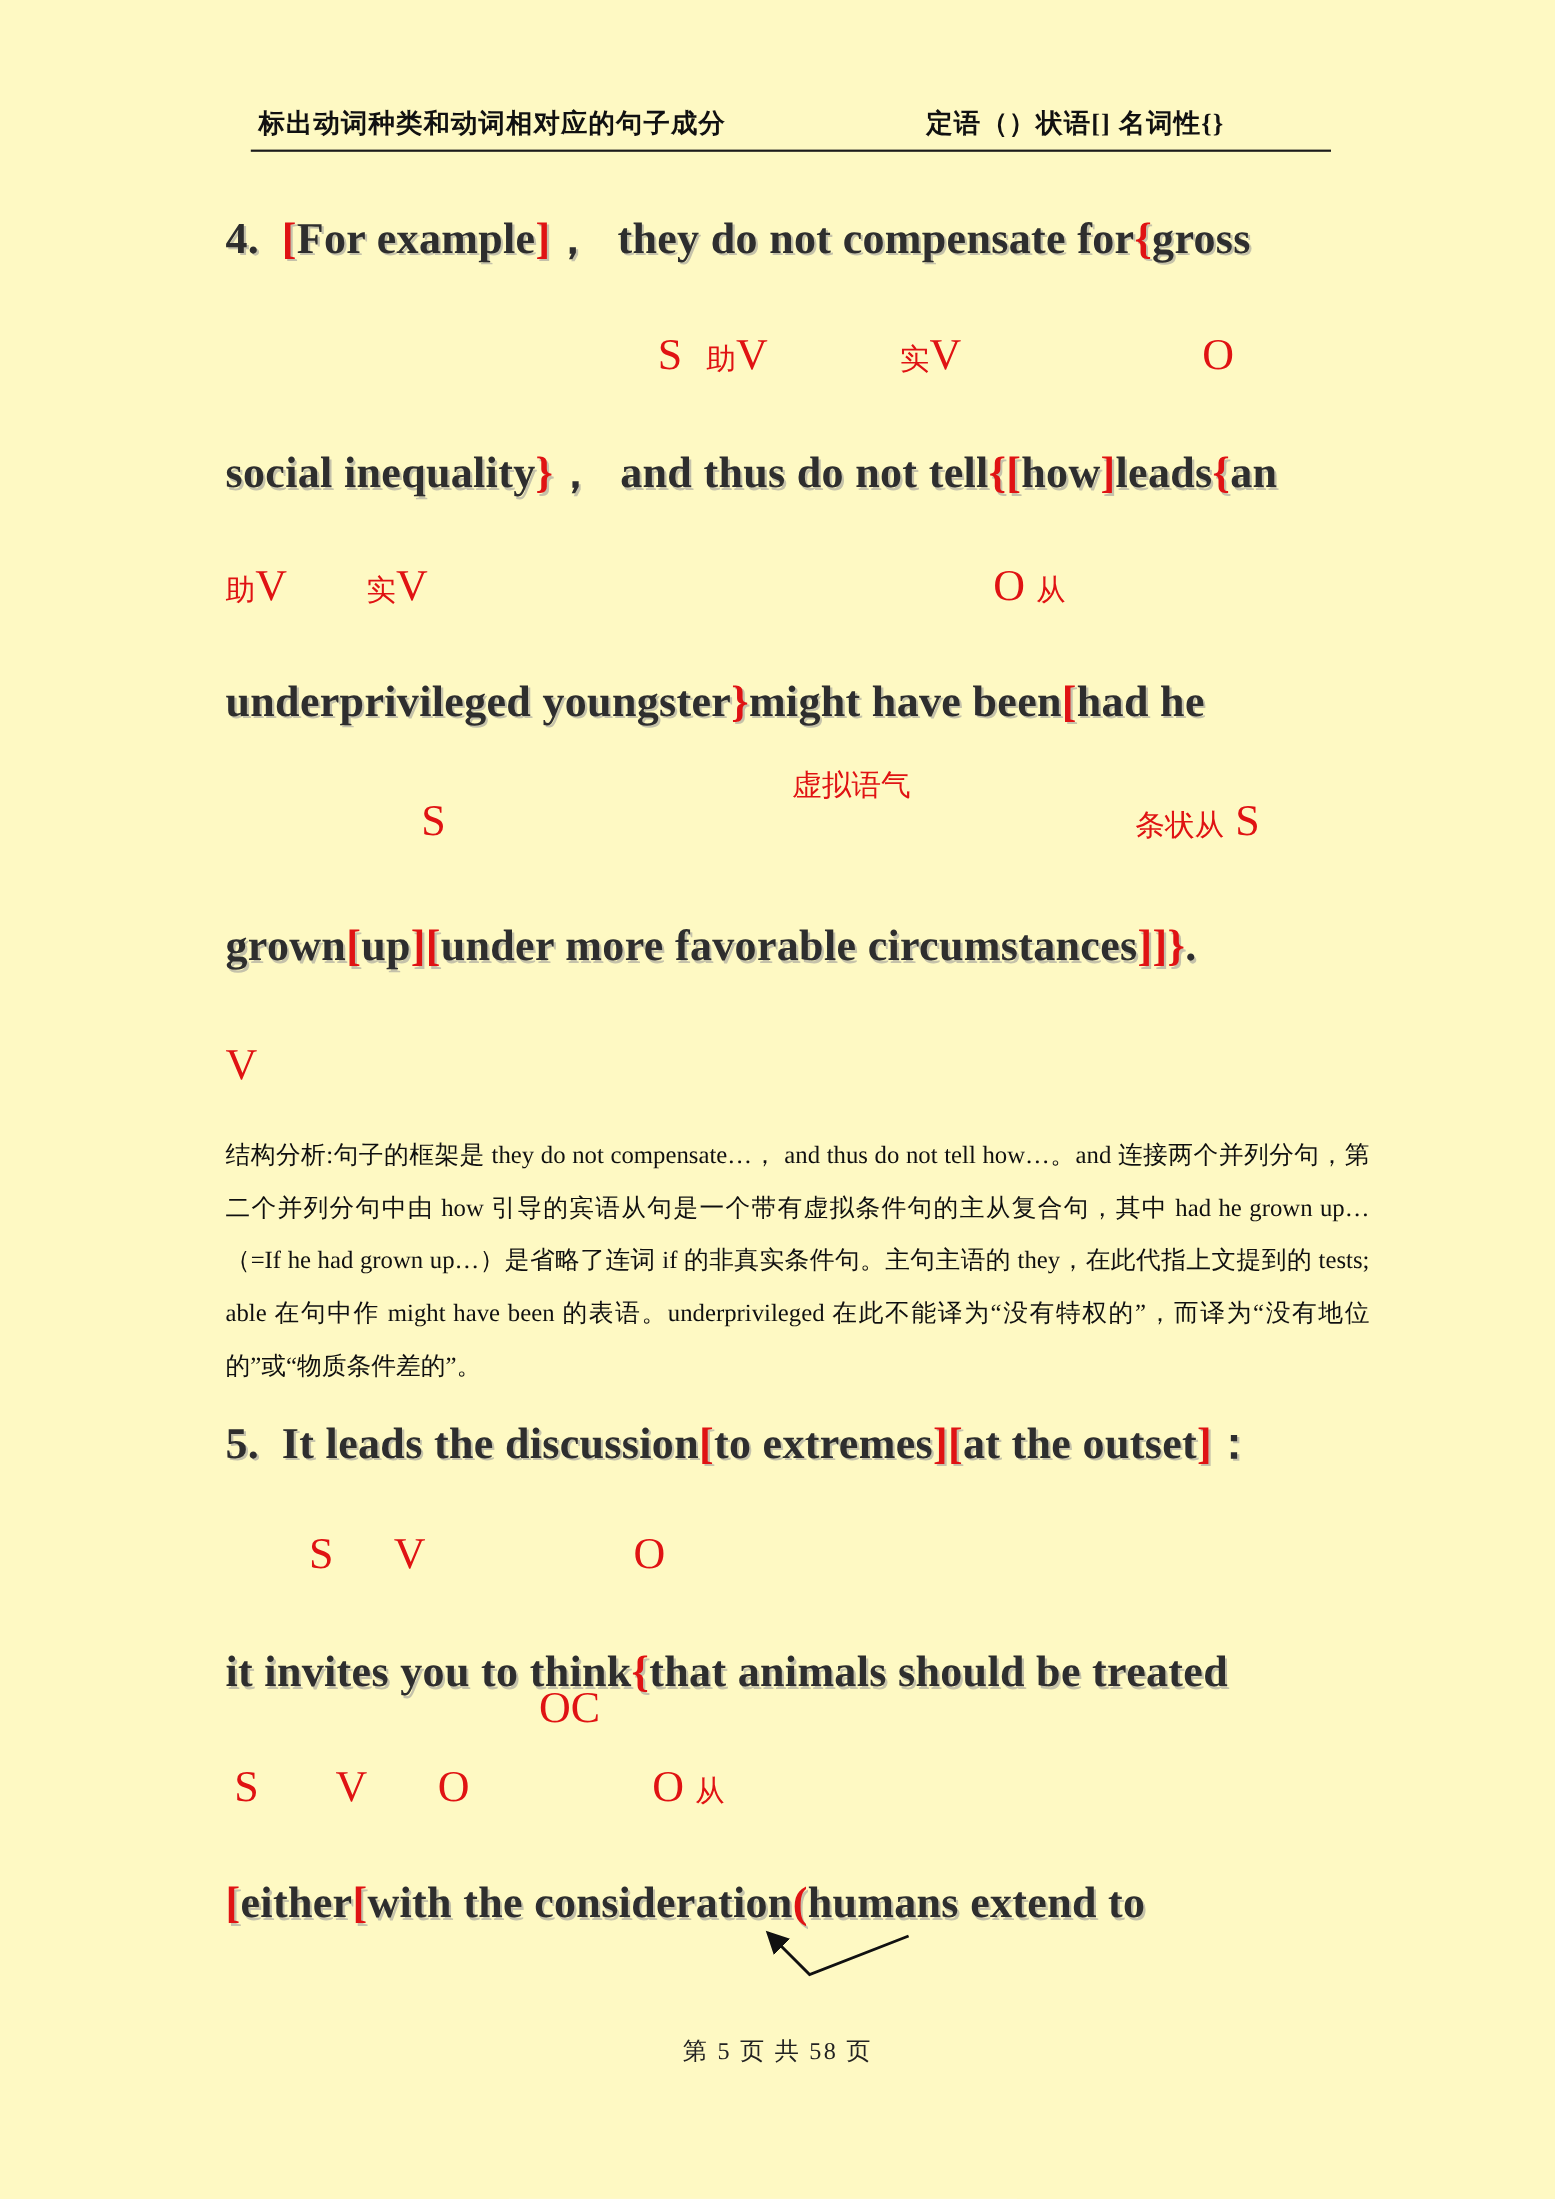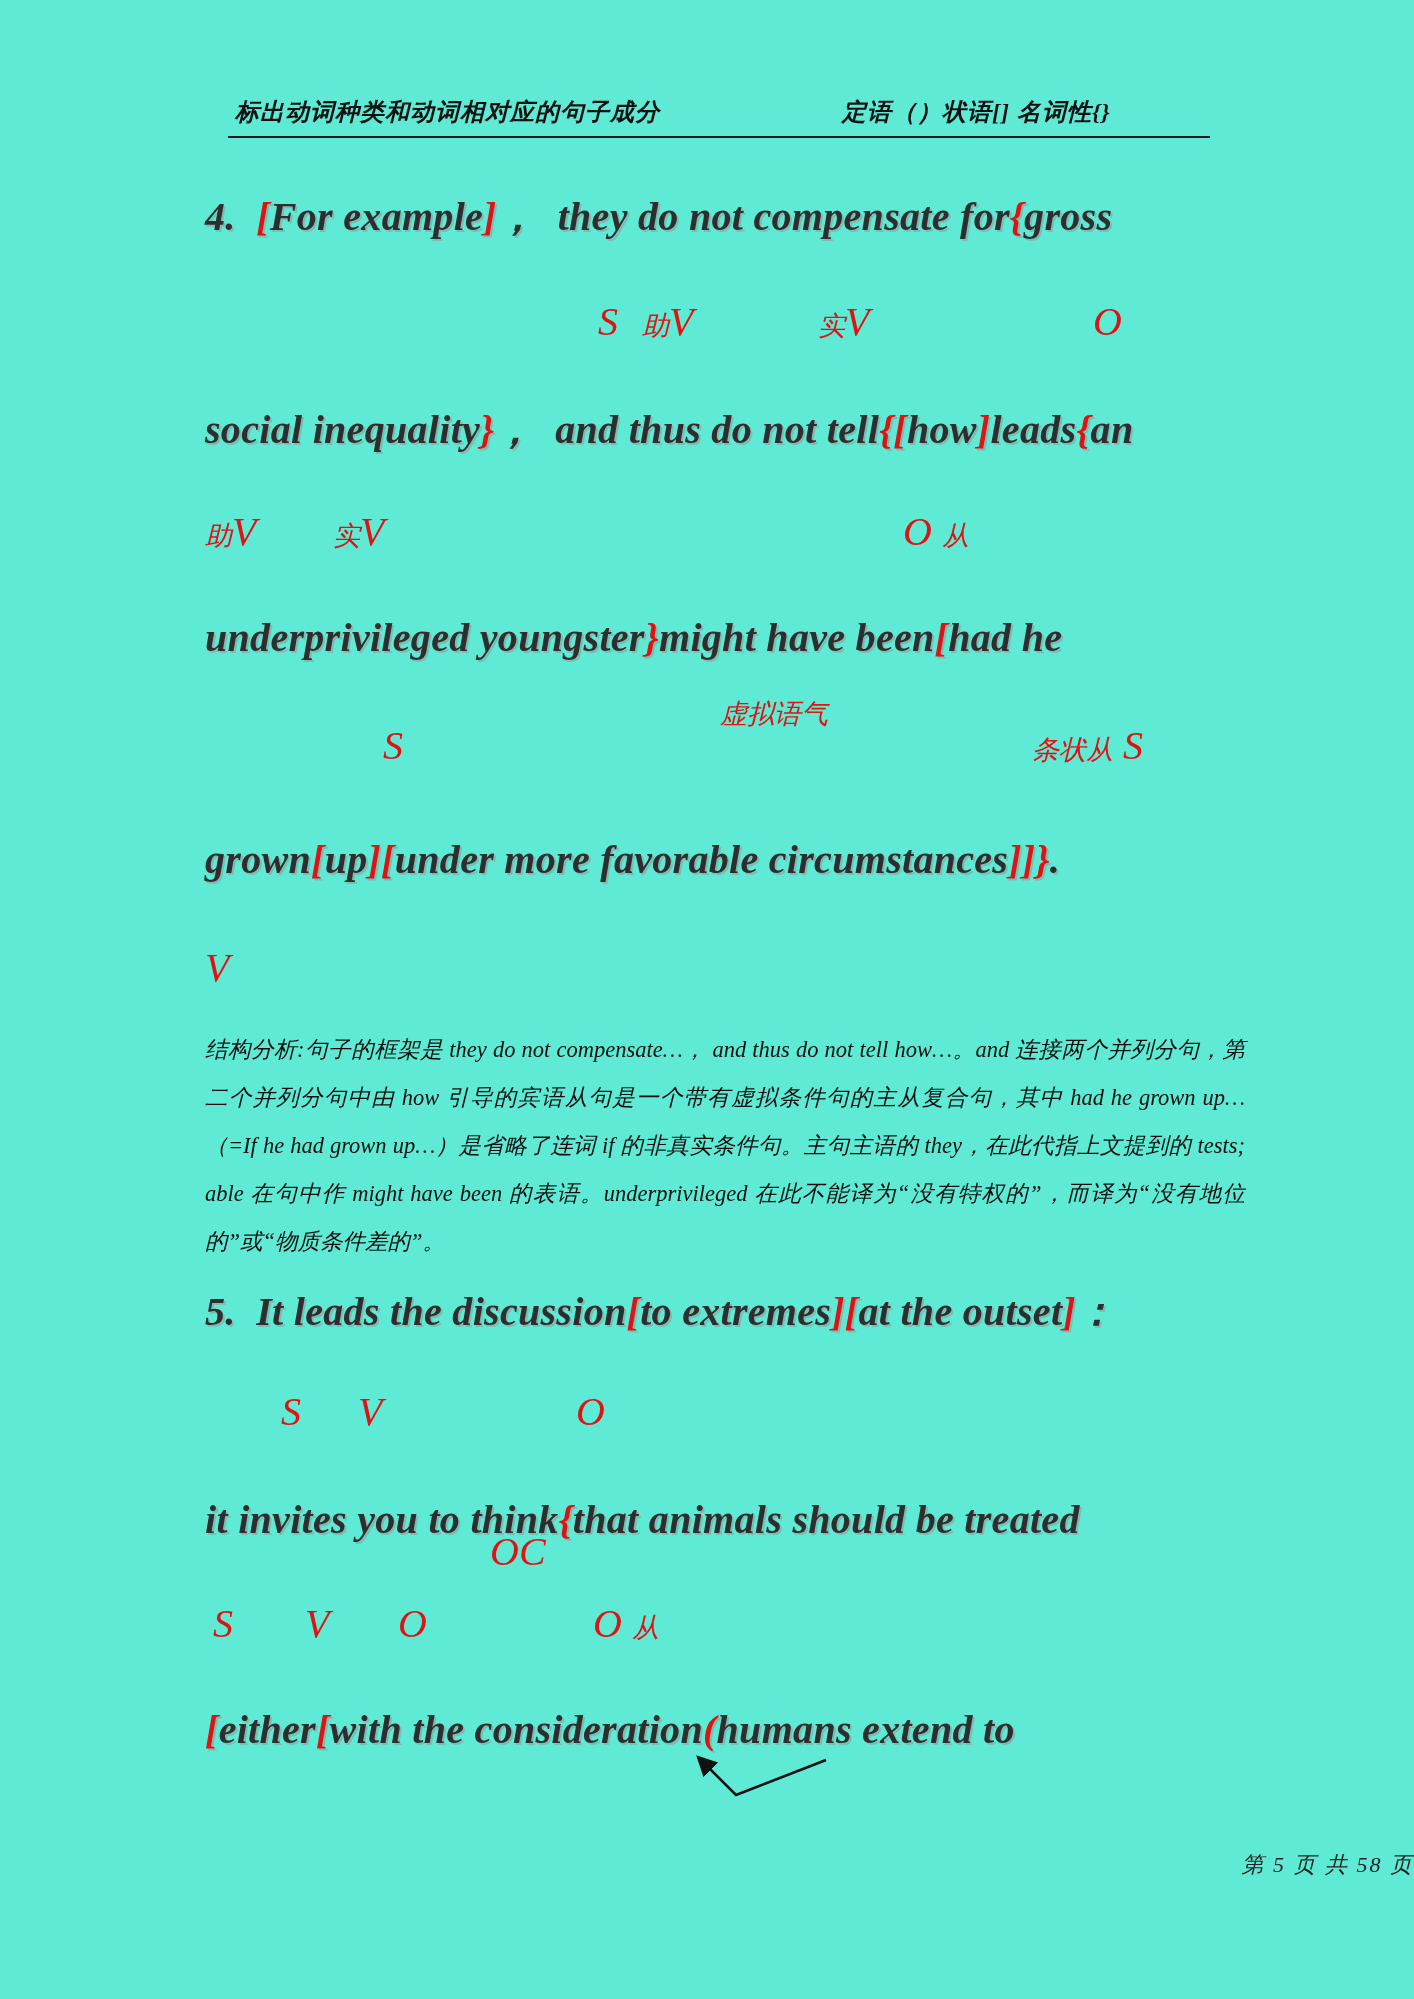--- a/index.html
+++ b/index.html
@@ -1,20 +1,20 @@
 <!DOCTYPE html>
 <html><head>
 <meta charset="utf-8">
 <style>
   :root{ --red:#e01313; --ink:#2e2e2e; }
   html,body{ margin:0; padding:0; }
   body{ background:#ffffff; }
   #page{
-    position:relative; width:1414px; height:1999px; background:#5eead4;
-    overflow:hidden; font-family:"Liberation Serif","DejaVu Serif",serif;font-style:italic;
+    position:relative; width:1414px; height:1999px; background:#fef9c3;
+    overflow:hidden; font-family:"Liberation Serif","DejaVu Serif",serif;
   }
   .hdr{
     position:absolute; top:96px; font-size:24px; font-weight:bold; color:#111;
     letter-spacing:1px; white-space:pre; font-family:"Liberation Serif","DejaVu Serif",serif;
   }
   .hrule{ position:absolute; left:228px; top:136px; width:982px; height:0;
     border-top:2px solid #1c1c1c; }
   .bigline{
     position:absolute; left:205px; font-size:40px; font-weight:bold; color:var(--ink);
     white-space:pre; line-height:1.1; letter-spacing:0.3px;
@@ -28,21 +28,21 @@
     position:absolute; font-size:40px; color:var(--red); white-space:pre;
     line-height:1; font-family:"Liberation Serif","DejaVu Serif",serif;
   }
   .anno .cjk{ font-size:27px; }
   .analysis{
     position:absolute; left:205px; top:1026px; width:1040px;
     font-size:22.5px; line-height:48px; color:#101010; text-align:justify;
     font-family:"Liberation Serif","DejaVu Serif",serif;
   }
   .footer{
-    position:absolute; left:0; top:1850px; width:100%; text-align:right;
+    position:absolute; left:0; top:1850px; width:100%; text-align:center;
     font-size:22px; color:#222; letter-spacing:2px;
     font-family:"Liberation Serif","DejaVu Serif",serif;
   }
   .arrow-svg{ position:absolute; left:658px; top:1738px; }
 </style>
 </head>
 <body>
 
 <div id="page">
 

